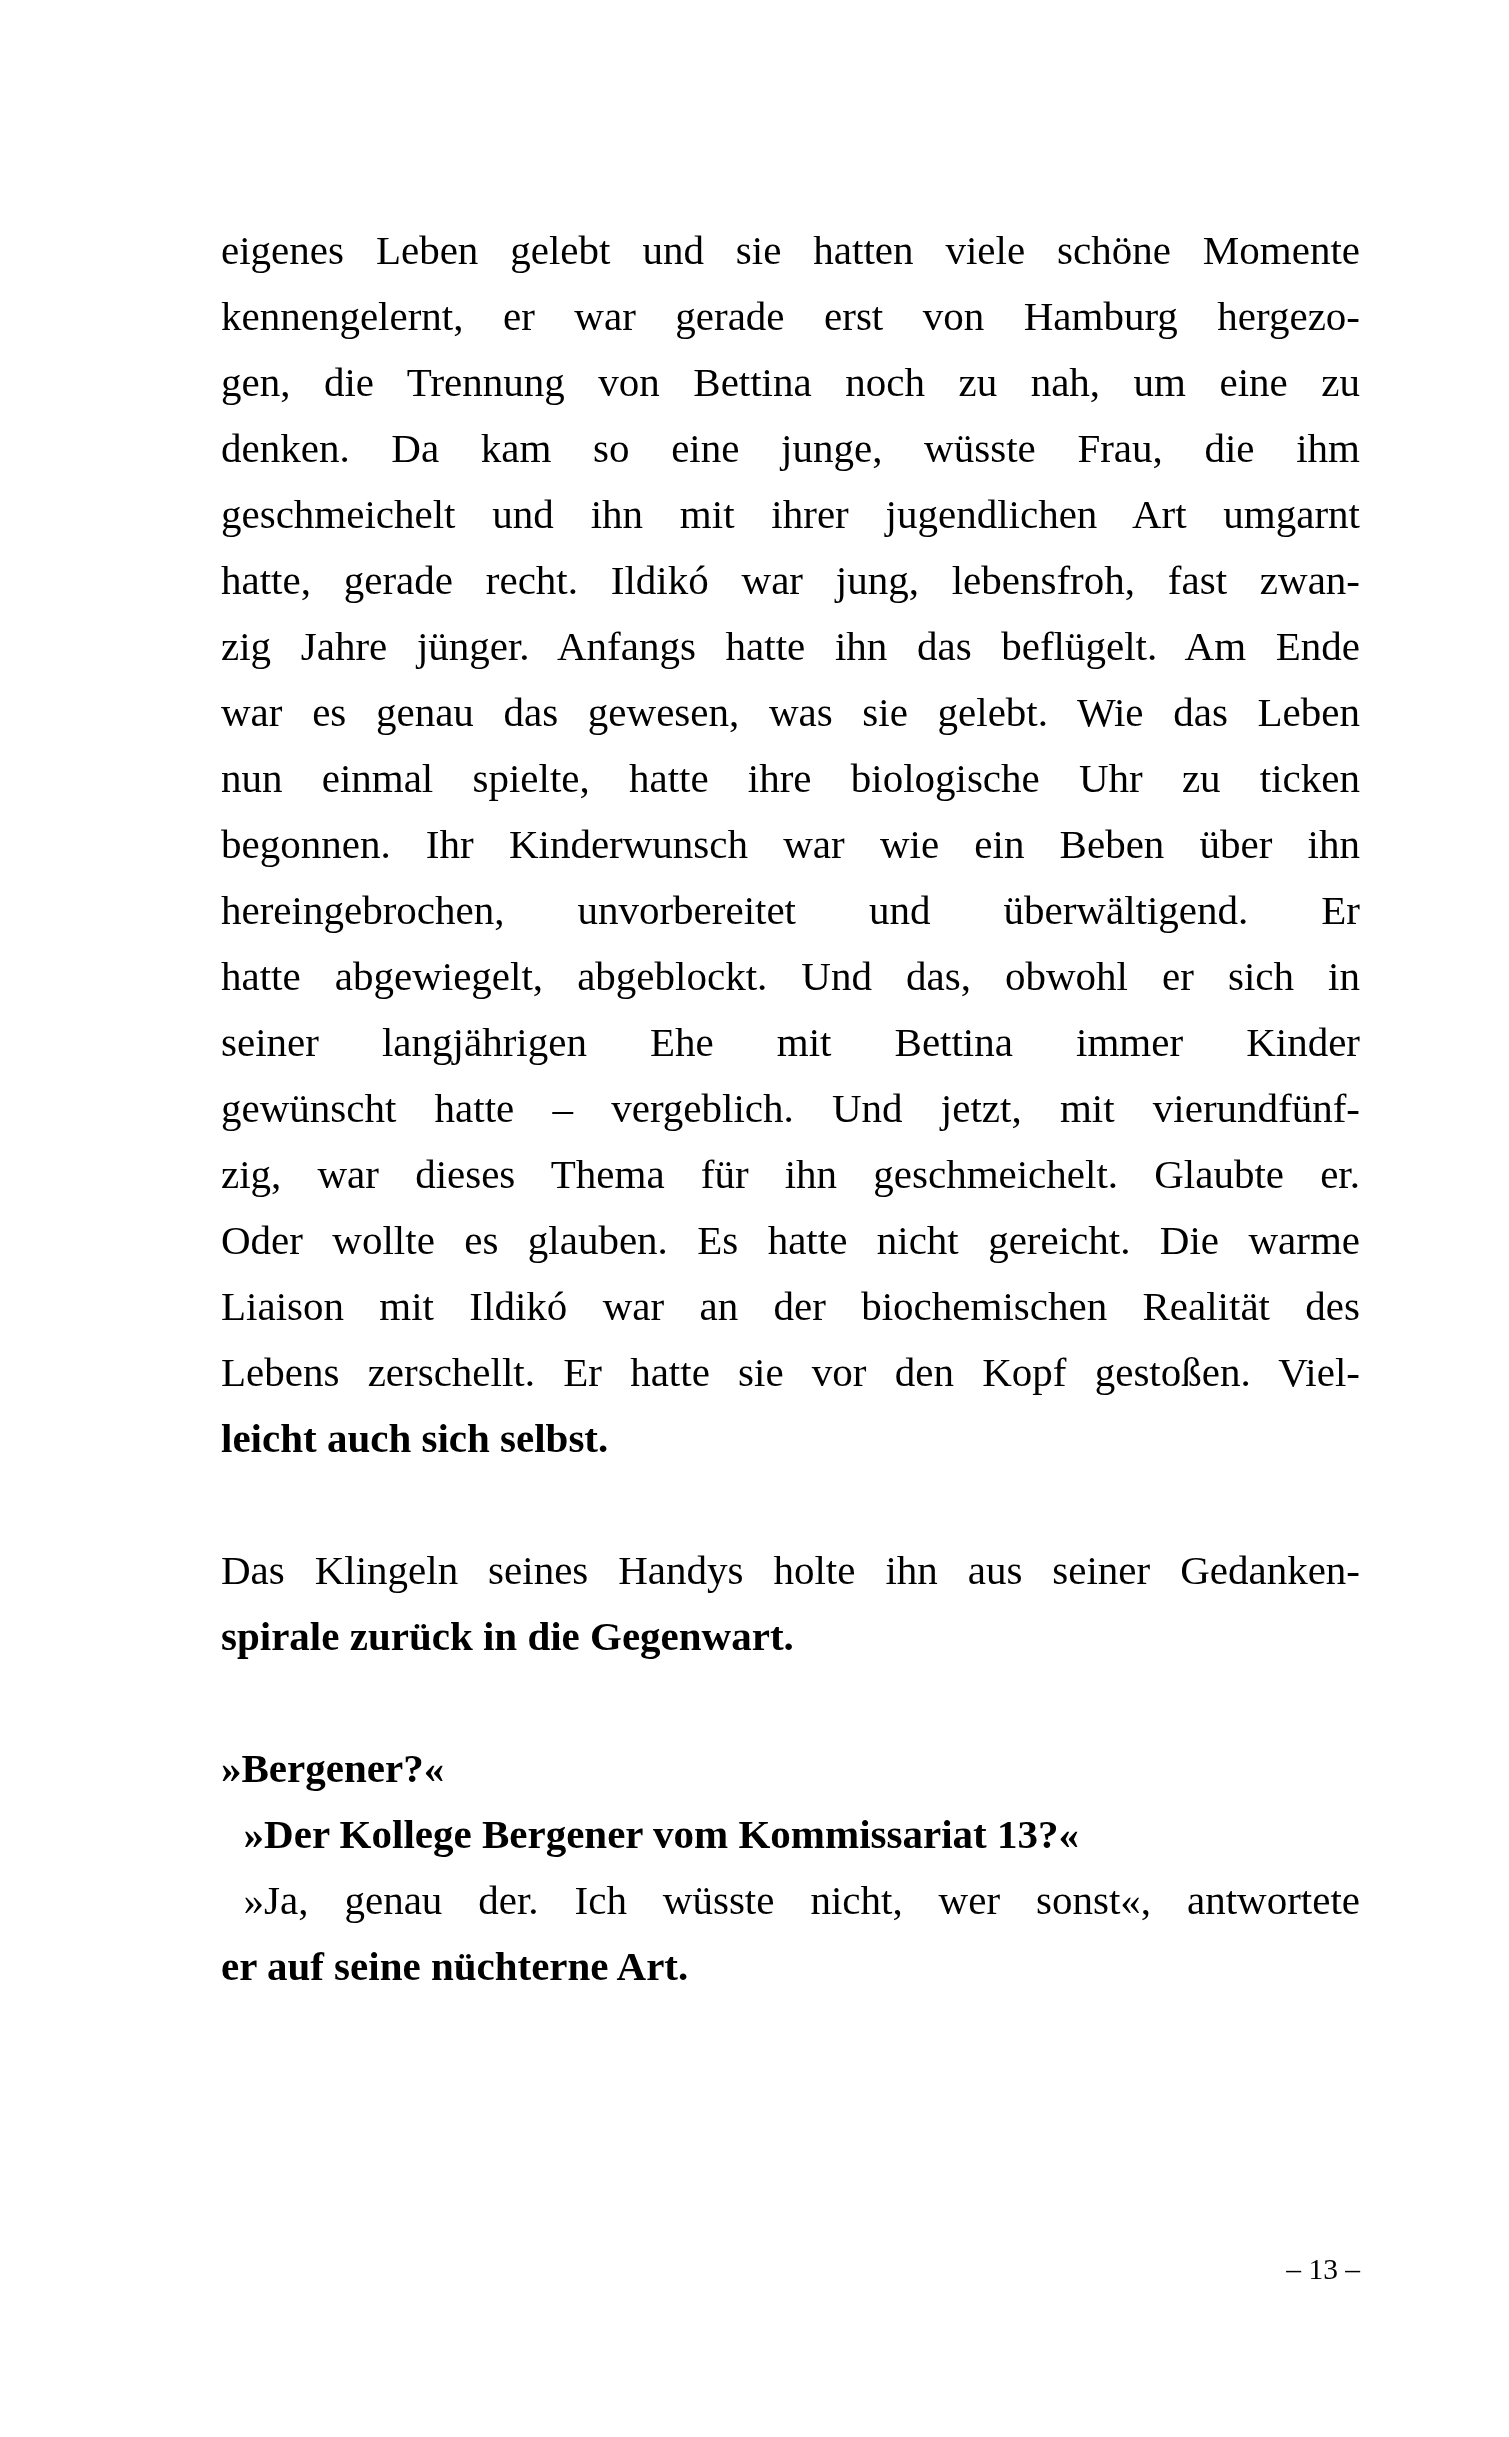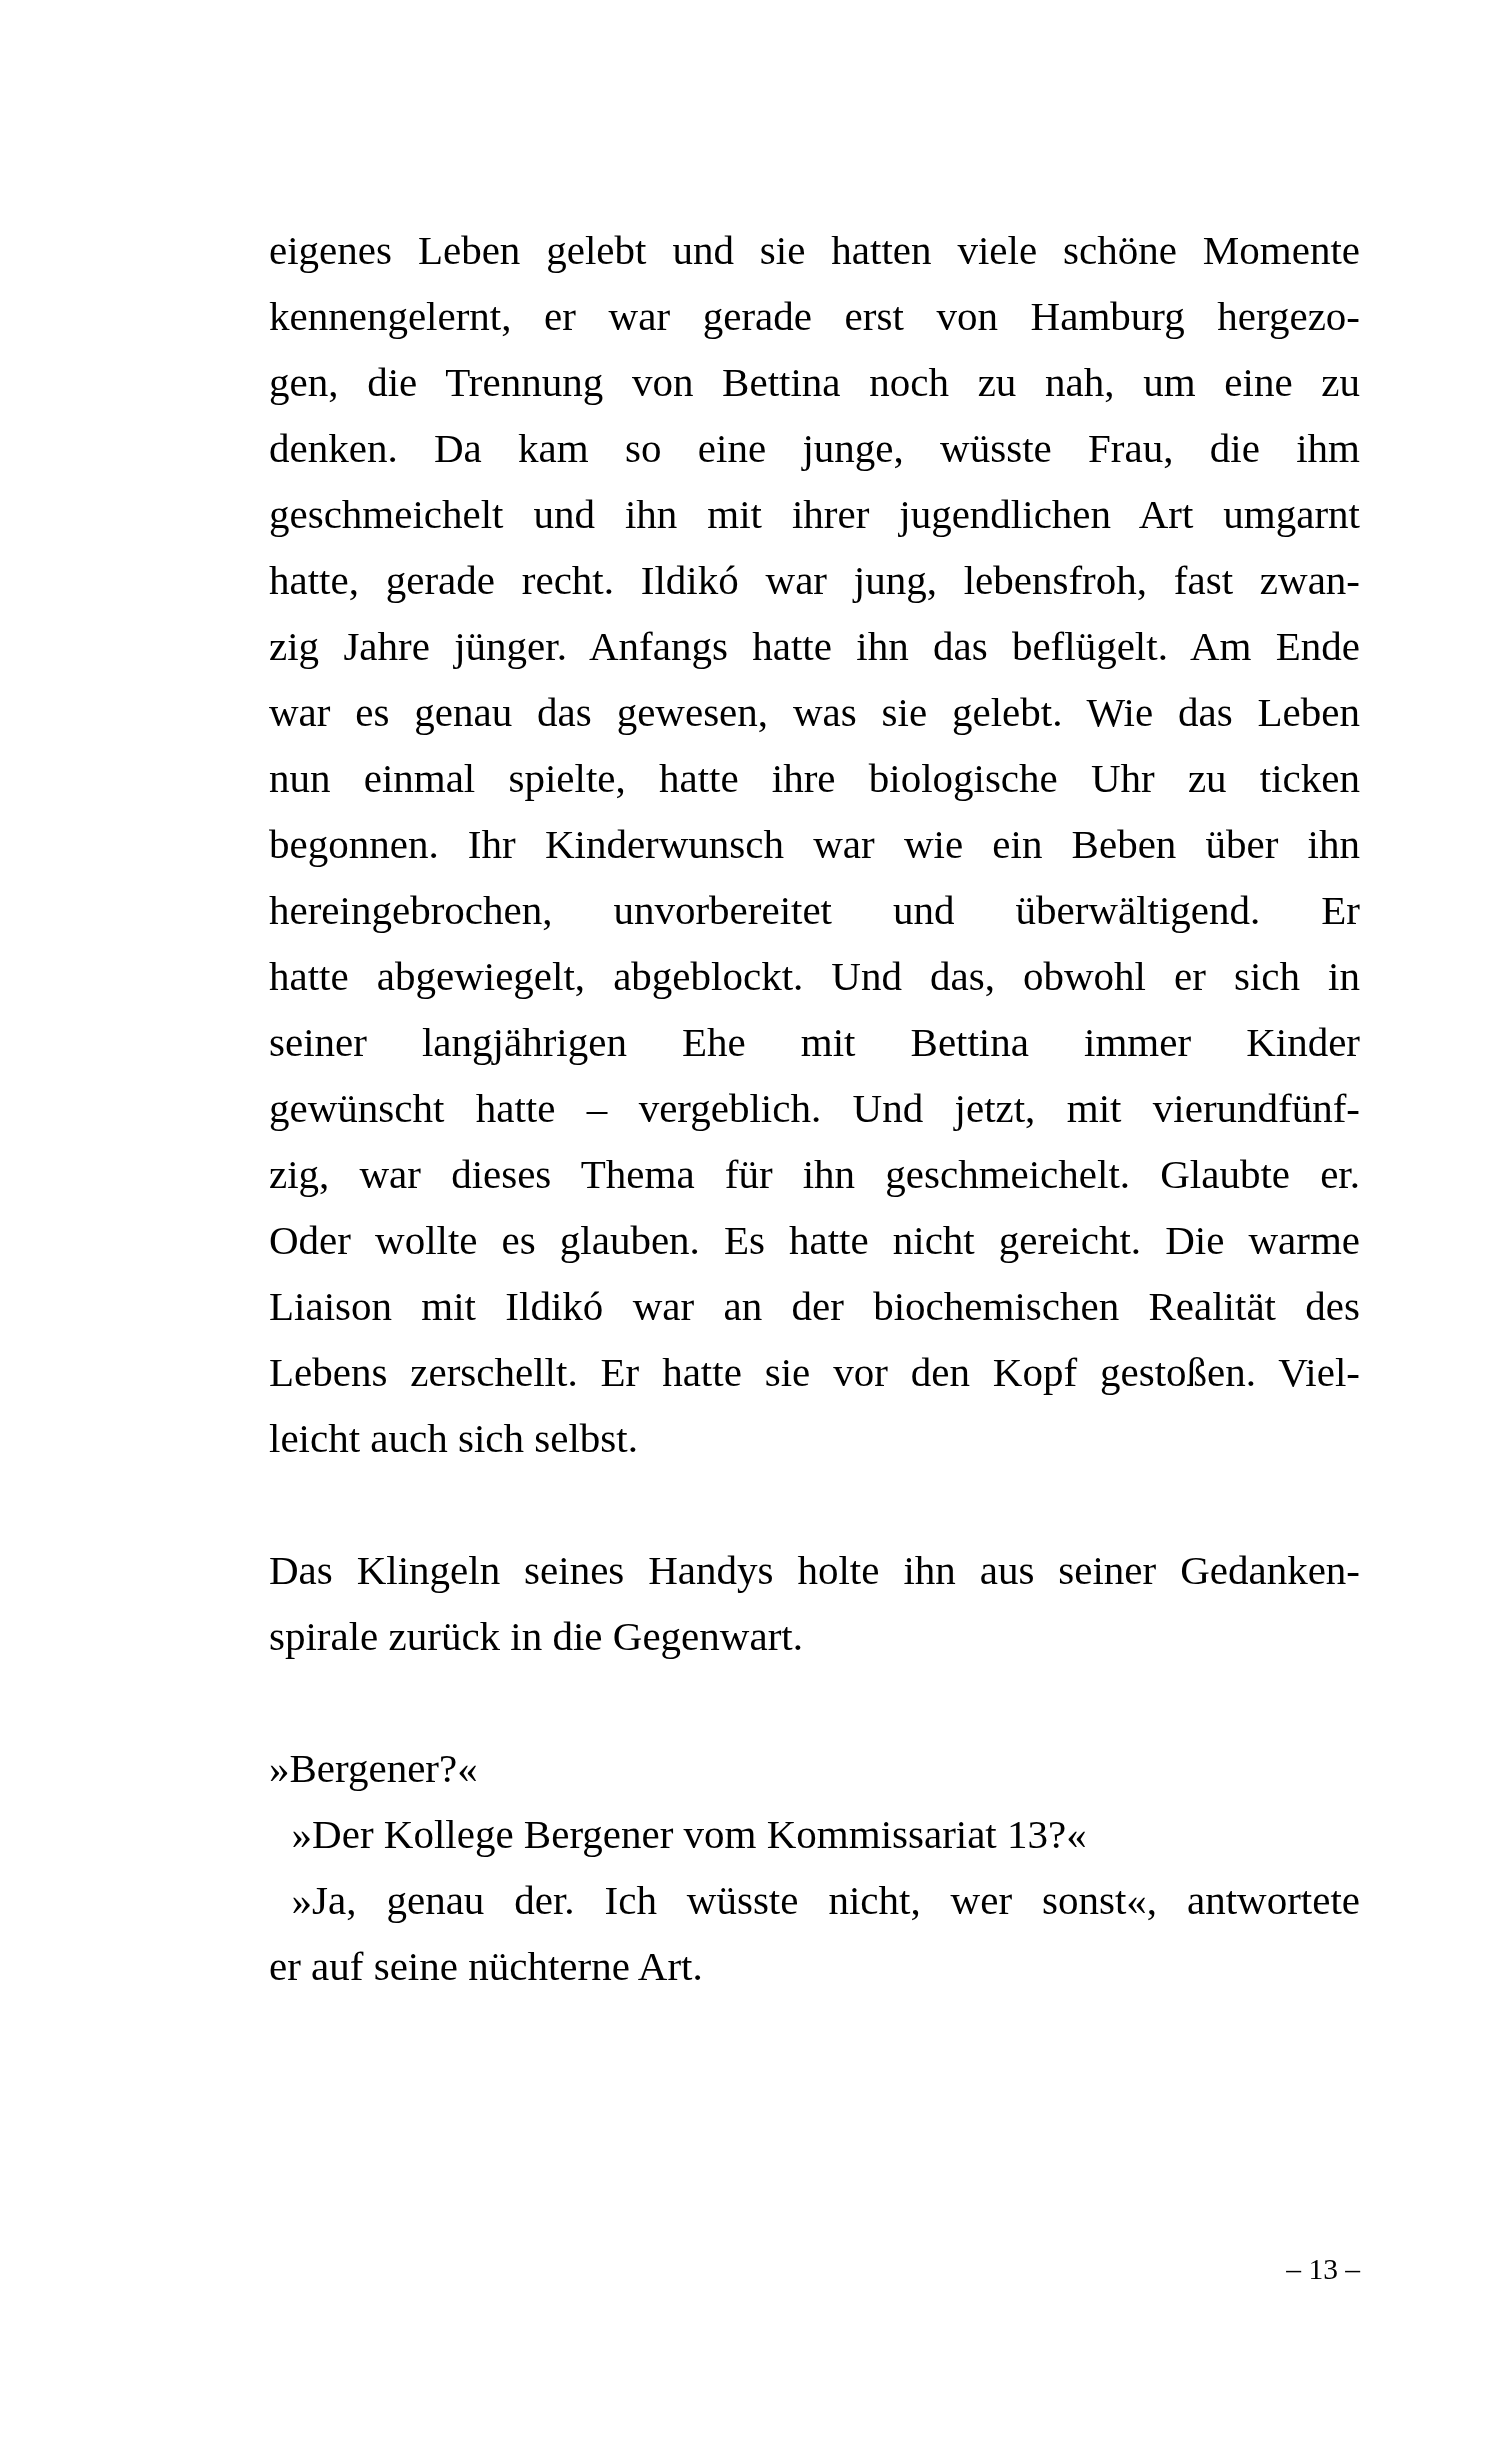--- a/index.html
+++ b/index.html
@@ -24,32 +24,32 @@
     left: 221px;
     top: 217px;
     width: 1139px;
     color: #000000;
   }
   .line {
     height: 66px;
     line-height: 66px;
     font-size: 41px;
     white-space: nowrap;
-    margin-left: 48px;
   }
   
   .line.j {
     white-space: normal;
     text-align: justify;
     text-align-last: justify;
   }
   
   .line.l {
     white-space: normal;
     text-align: left;
+    font-weight: bold;
   }
   
   .line.ind {
     padding-left: 22.6px;
   }
   .gap {
     height: 66px;
   }
   .folio {
     position: absolute;

